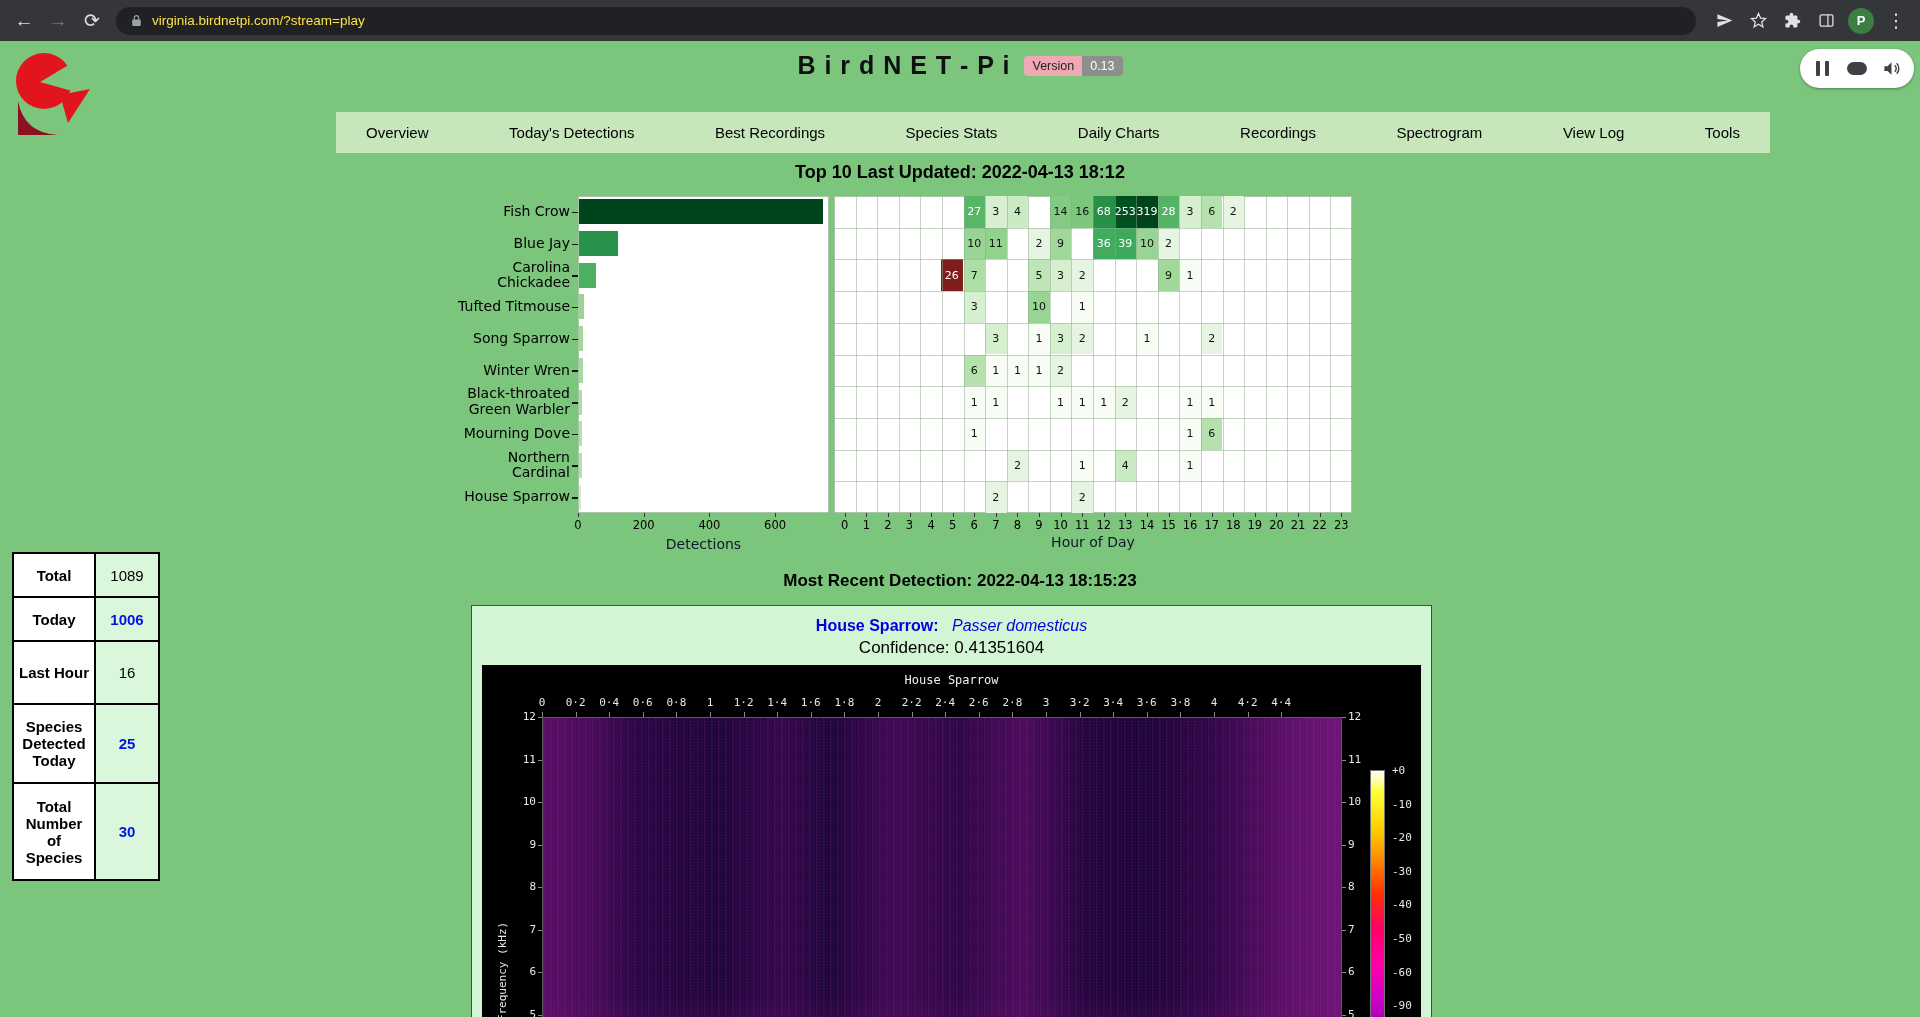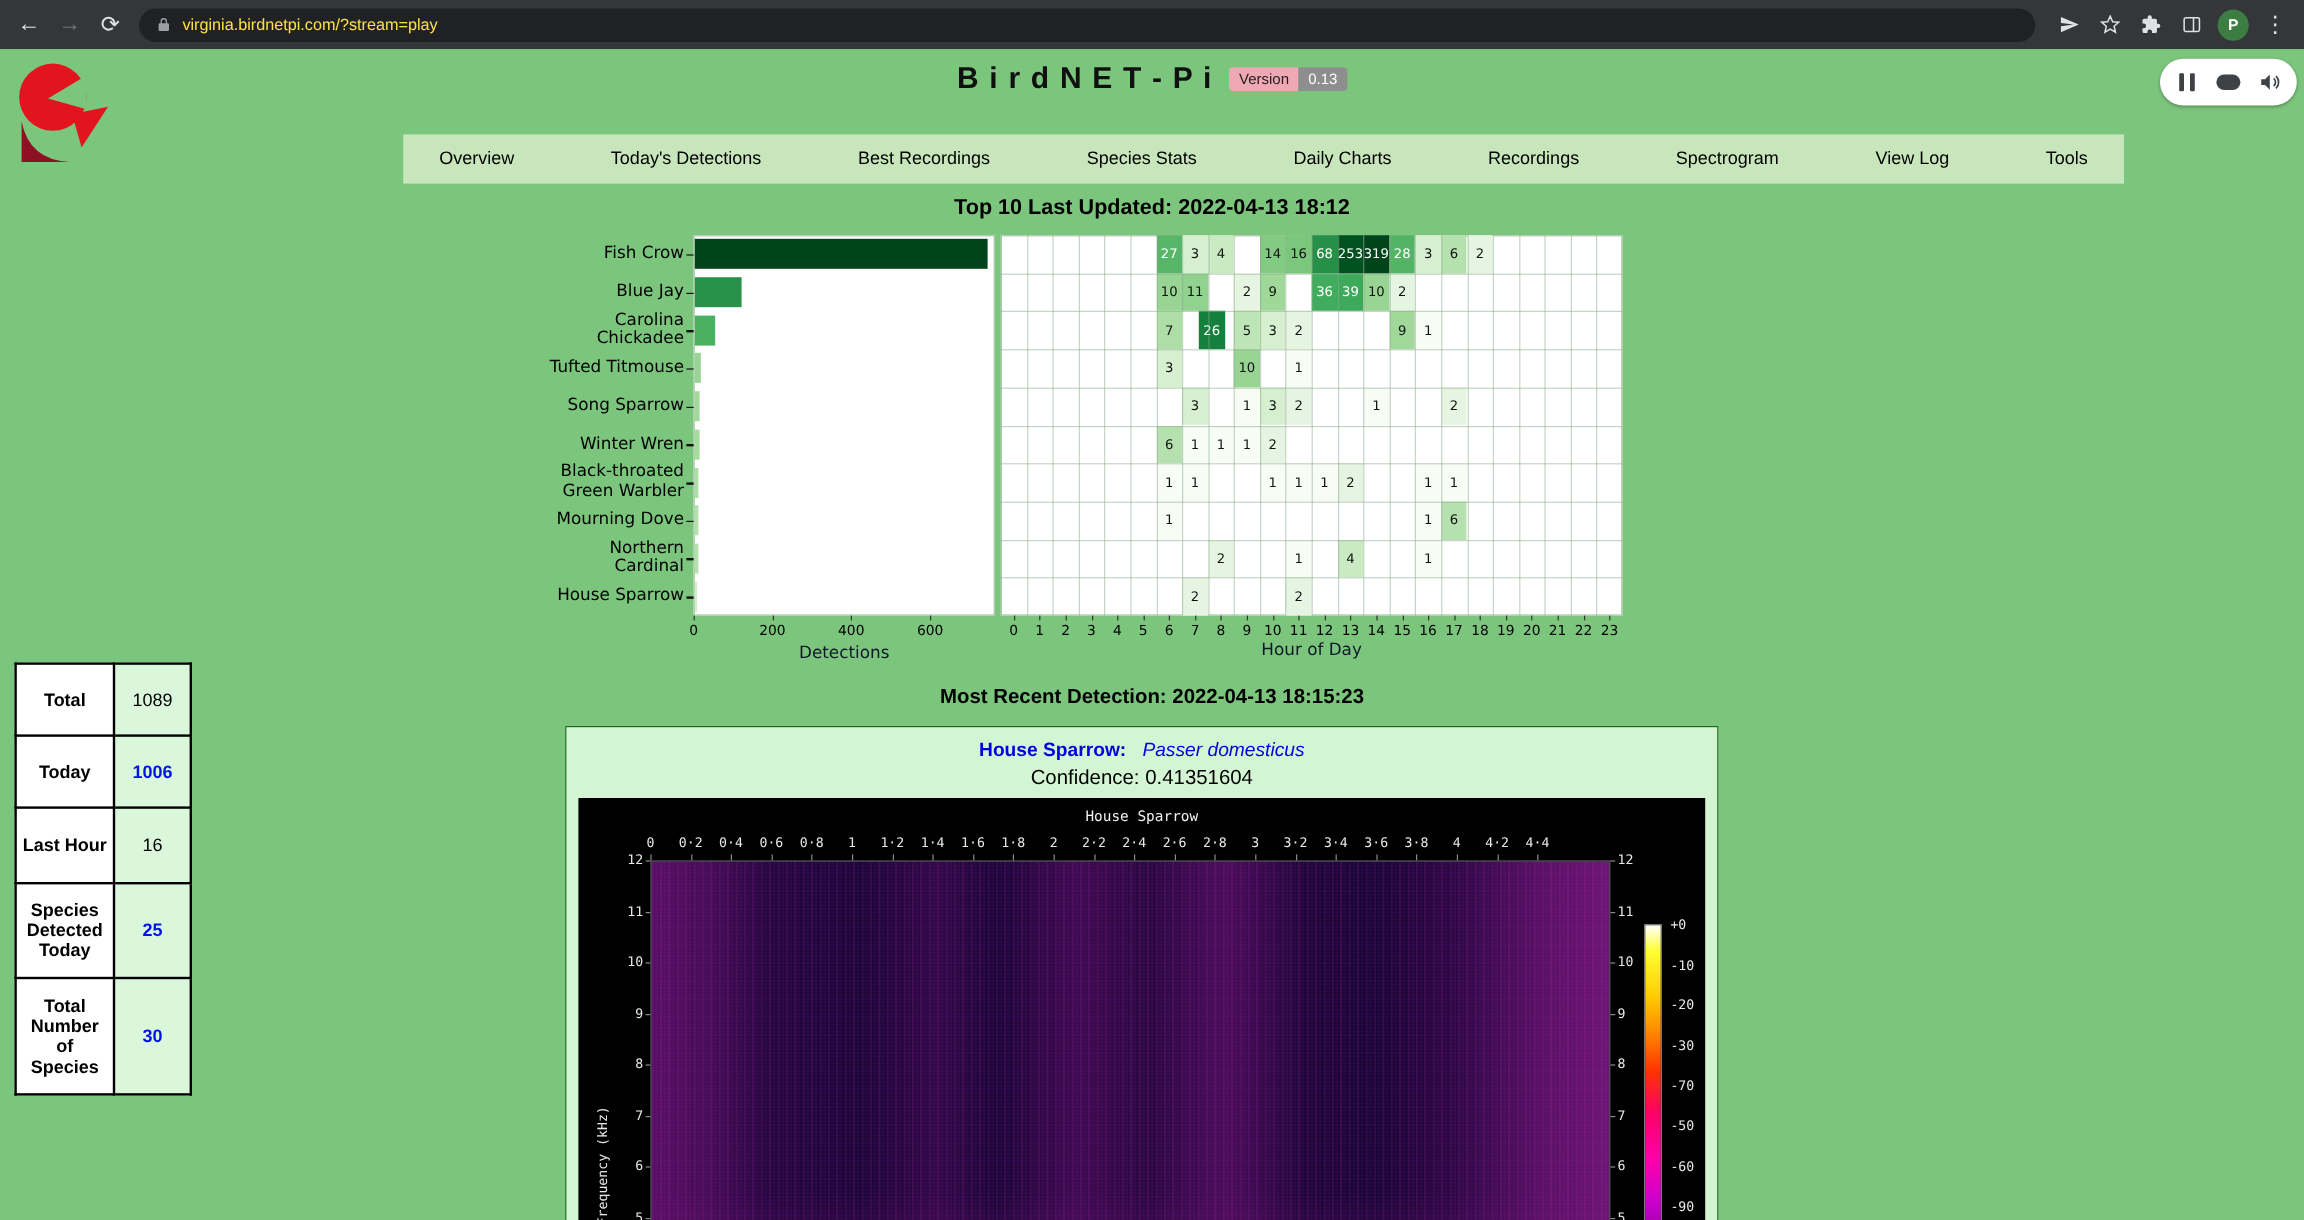--- a/index.html
+++ b/index.html
@@ -45,21 +45,21 @@
   .ax-tick{position:absolute;text-align:center;font:11.5px "DejaVu Sans",sans-serif;color:#000;}
   .ax-label{position:absolute;text-align:center;font:14px "DejaVu Sans",sans-serif;color:#0f172a;}
   .tick-v{position:absolute;width:1px;height:4px;background:#333;}
 
   
   #stats{position:absolute;left:12px;top:511px;border-collapse:collapse;background:#fff;}
   #stats td{border:2px solid #000;text-align:center;vertical-align:middle;font-size:15px;color:#000;padding:2px 5px;}
   #stats td.lbl{background:#fff;font-weight:bold;width:82px;}
   #stats td.val{background:#dbf7db;width:64px;}
   #stats .lnk{color:#0014e6;font-weight:bold;cursor:pointer;}
-  tr.h44{height:60px;} tr.h63{height:63px;} tr.h79{height:79px;} tr.h97{height:97px;}
+  tr.h44{height:44px;} tr.h63{height:63px;} tr.h79{height:79px;} tr.h97{height:97px;}
 
   
   #card{position:absolute;left:471px;top:564px;width:961px;height:424px;background:#d3f5d3;border:1px solid #1c6b1c;text-align:center;}
   #card-line1{margin-top:11px;font-size:16px;}
   #card-line1 .common{color:#0000e0;font-weight:bold;text-decoration:none;cursor:pointer;}
   #card-line1 .latin{color:#0000e0;font-style:italic;margin-left:9px;text-decoration:none;cursor:pointer;}
   #conf{margin-top:3px;font-size:17px;color:#000;}
   #spect{position:relative;margin:7px auto 0;width:939px;height:382px;background:#000;text-align:left;overflow:hidden;}
   #spect-title{position:absolute;top:8px;left:0;width:100%;text-align:center;font:12px "DejaVu Sans Mono",monospace;color:#f0f0f0;}
   .sx-lab{position:absolute;top:31px;transform:translateX(-50%);font:11px "DejaVu Sans Mono",monospace;color:#e8e8e8;white-space:nowrap;}
@@ -193,21 +193,21 @@
       <div class="cell" style="left: 1049.83px; top: 186.7px; width: 21.5833px; height: 31.7px; background: rgb(159, 216, 153); color: rgb(17, 17, 17);">9</div>
       <div class="cell" style="left: 1093px; top: 186.7px; width: 21.5833px; height: 31.7px; background: rgb(66, 172, 94); color: rgb(255, 255, 255);">36</div>
       <div class="cell" style="left: 1114.58px; top: 186.7px; width: 21.5833px; height: 31.7px; background: rgb(62, 168, 91); color: rgb(255, 255, 255);">39</div>
       <div class="cell" style="left: 1136.17px; top: 186.7px; width: 21.5833px; height: 31.7px; background: rgb(152, 213, 148); color: rgb(17, 17, 17);">10</div>
       <div class="cell" style="left: 1157.75px; top: 186.7px; width: 21.5833px; height: 31.7px; background: rgb(230, 245, 225); color: rgb(17, 17, 17);">2</div>
       <div class="sp-label" style="left: 414px; top: 218.4px; width: 156px; height: 31.7px;">Carolina
 Chickadee</div>
       <div class="tick-h" style="left: 572px; top: 234.25px;"></div>
       <div class="bar" style="left: 579px; top: 221.75px; width: 17.4105px; height: 25px; background: rgb(75, 176, 98);"></div>
       <div class="cell" style="left: 963.5px; top: 218.4px; width: 21.5833px; height: 31.7px; background: rgb(172, 222, 166); color: rgb(17, 17, 17);">7</div>
-      <div class="cell" style="left: 999px; top: 218.4px; width: 21.5833px; height: 31.7px; background: #15803d; color: rgb(255, 255, 255);">26</div>
+      <div class="cell" style="left: 941px; top: 218.4px; width: 21.5833px; height: 31.7px; background: #7f1d1d; color: rgb(255, 255, 255);">26</div>
       <div class="cell" style="left: 1028.25px; top: 218.4px; width: 21.5833px; height: 31.7px; background: rgb(190, 229, 183); color: rgb(17, 17, 17);">5</div>
       <div class="cell" style="left: 1049.83px; top: 218.4px; width: 21.5833px; height: 31.7px; background: rgb(213, 239, 207); color: rgb(17, 17, 17);">3</div>
       <div class="cell" style="left: 1071.42px; top: 218.4px; width: 21.5833px; height: 31.7px; background: rgb(230, 245, 225); color: rgb(17, 17, 17);">2</div>
       <div class="cell" style="left: 1157.75px; top: 218.4px; width: 21.5833px; height: 31.7px; background: rgb(159, 216, 153); color: rgb(17, 17, 17);">9</div>
       <div class="cell" style="left: 1179.33px; top: 218.4px; width: 21.5833px; height: 31.7px; background: rgb(247, 252, 245); color: rgb(17, 17, 17);">1</div>
       <div class="sp-label" style="left: 414px; top: 250.1px; width: 156px; height: 31.7px;">Tufted Titmouse</div>
       <div class="tick-h" style="left: 572px; top: 265.95px;"></div>
       <div class="bar" style="left: 579px; top: 253.45px; width: 4.599px; height: 25px; background: rgb(152, 213, 148);"></div>
       <div class="cell" style="left: 963.5px; top: 250.1px; width: 21.5833px; height: 31.7px; background: rgb(213, 239, 207); color: rgb(17, 17, 17);">3</div>
       <div class="cell" style="left: 1028.25px; top: 250.1px; width: 21.5833px; height: 31.7px; background: rgb(152, 213, 148); color: rgb(17, 17, 17);">10</div>
@@ -465,20 +465,20 @@
         <div class="sy-tick" style="left: 56px; top: 307px;"></div>
         <div class="sy-tick" style="left: 860px; top: 307px;"></div>
         <div class="sy-lab" style="left: 24px; top: 342.5px;">5</div>
         <div class="sy-lab" style="left: 866px; top: 342.5px; text-align: left;">5</div>
         <div class="sy-tick" style="left: 56px; top: 349.5px;"></div>
         <div class="sy-tick" style="left: 860px; top: 349.5px;"></div>
         <div class="cb-lab" style="top: 99px;">+0</div>
         <div class="cb-lab" style="top: 132.6px;">-10</div>
         <div class="cb-lab" style="top: 166.2px;">-20</div>
         <div class="cb-lab" style="top: 199.8px;">-30</div>
-        <div class="cb-lab" style="top: 233.4px;">-70</div>
+        <div class="cb-lab" style="top: 233.4px;">-40</div>
         <div class="cb-lab" style="top: 267px;">-50</div>
         <div class="cb-lab" style="top: 300.6px;">-60</div>
         <div class="cb-lab" style="top: 334.2px;">-90</div>
       </div>
   </div>
 
 </div>
 
 </body></html>

